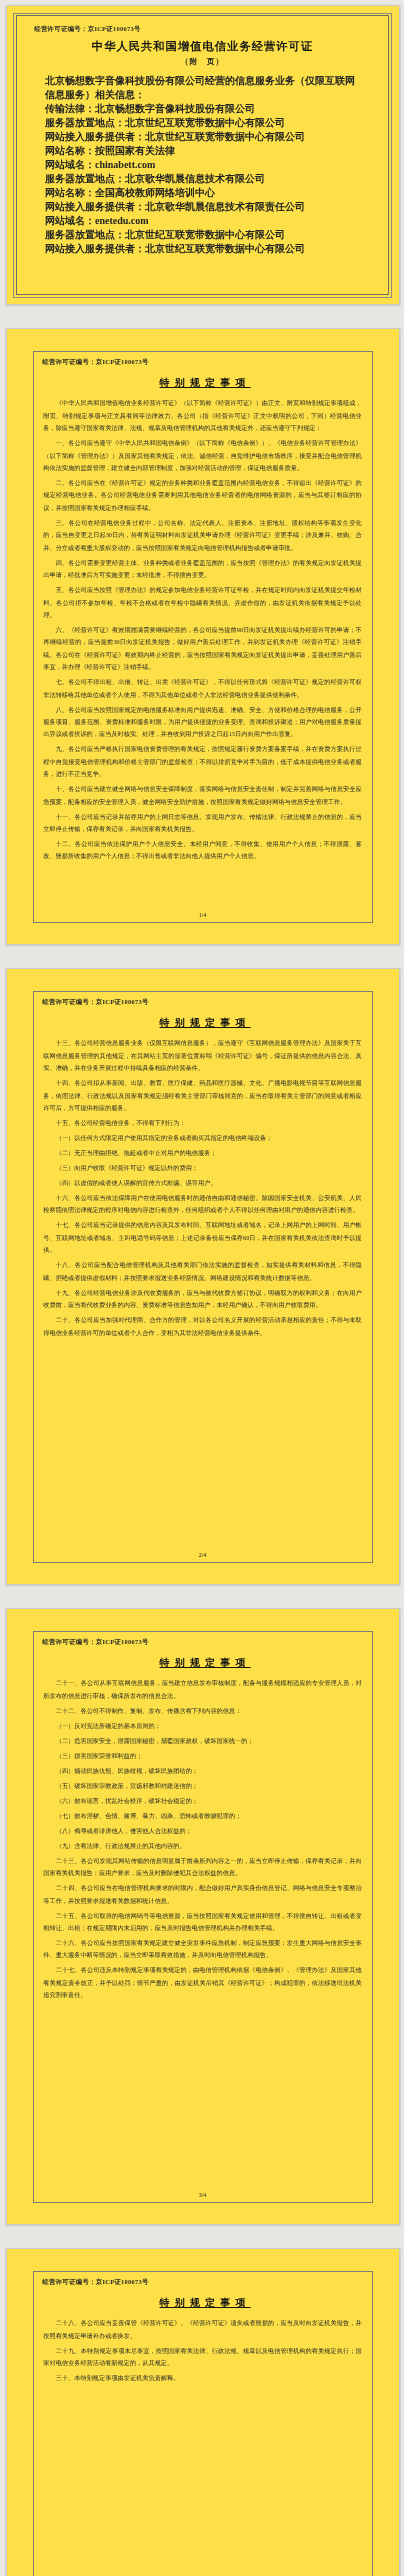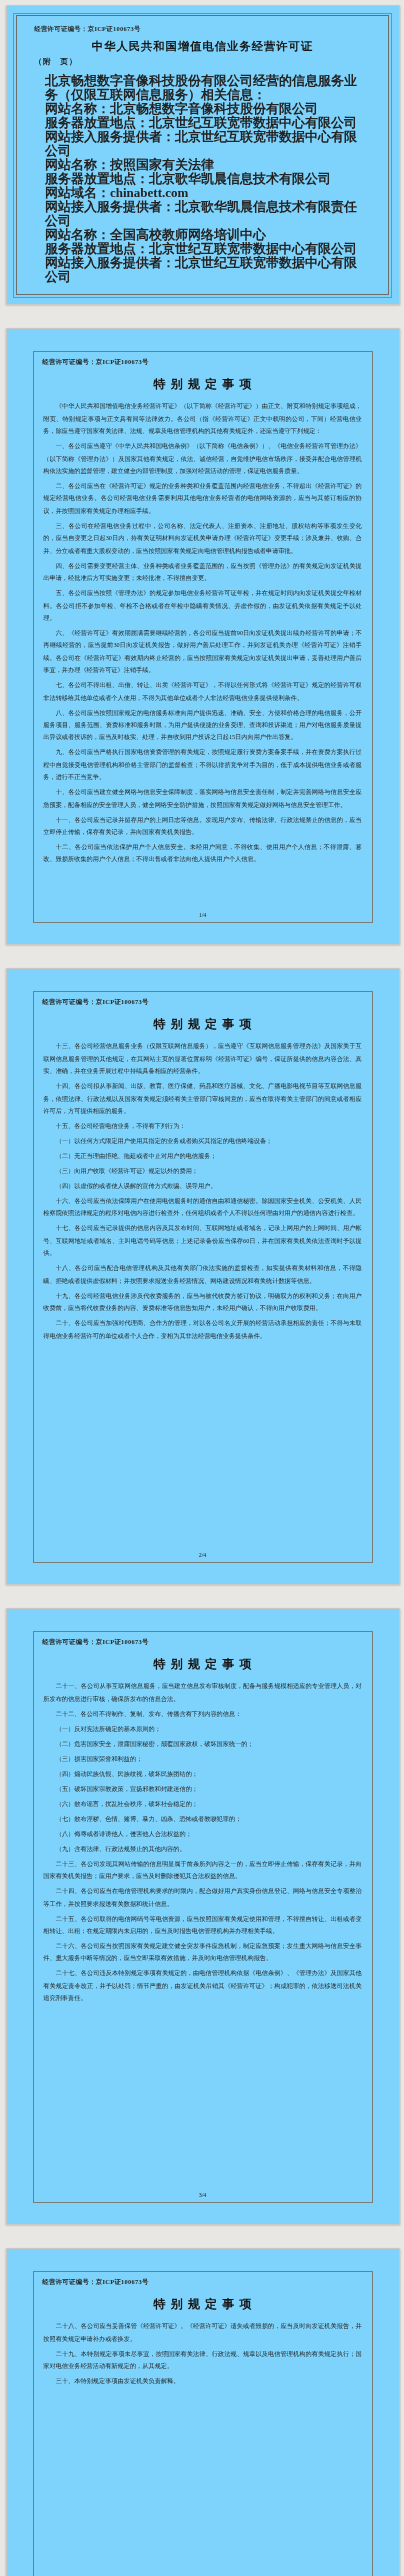--- a/index.html
+++ b/index.html
@@ -10,21 +10,21 @@
   }
   .canvas {
     width: 405px;
     margin: 0 auto;
     padding-top: 5.2px;
   }
   .page {
     position: relative;
     width: 394px;
     margin: 0 auto 23px auto;
-    background: #7dd3fc;
+    background: #fde047;
     border: 0.5px solid #c9c8c4;
     box-shadow: 0 0.5px 2.1px rgba(0,0,0,0.28);
     box-sizing: border-box;
     overflow: hidden;
   }
 
   
   .cert { height: 300px; }
   .cert-frame {
     position: absolute;
@@ -48,30 +48,30 @@
   .cert-title {
     margin: 5.2px 0 0 0;
     text-align: center;
     font-size: 11.3px;
     font-weight: bold;
     letter-spacing: 1px;
     color: #151515;
   }
   .cert-subtitle {
     margin-top: 3.6px;
-    text-align: left;
+    text-align: center;
     font-size: 7.7px;
     font-weight: bold;
     color: #1c1c1c;
     letter-spacing: 1px;
   }
   .cert-body {
     margin: 6.2px auto 0 auto;
     max-width: 315px;
-    font-size: 13px;
+    font-size: 10px;
     font-weight: bold;
     line-height: 14px;
     color: #232323;
   }
   .cert-line { text-align: left; }
 
   
   .prov { height: 617px; }
   .prov-frame {
     position: absolute;
@@ -83,25 +83,26 @@
   }
   .prov-header {
     font-size: 6.4px;
     font-weight: bold;
     color: #262626;
     letter-spacing: 0.3px;
   }
   .prov-title {
     margin: 9.3px 0 7.2px 0;
     text-align: center;
-    font-size: 12px;
+    font-size: 10px;
     font-weight: bold;
     color: #141414;
     letter-spacing: 5.2px;
     text-indent: 5.2px;
+    text-decoration: underline;
   }
   .prov-body { padding: 0 1px; }
   .prov-p {
     margin: 0 0 2.6px 0;
     font-size: 6.2px;
     line-height: 12.4px;
     text-align: justify;
     text-indent: 2em;
     color: #242424;
   }
@@ -125,30 +126,31 @@
       <div class="cert-frame-inner">
         <div class="cert-header">
           <span>经营许可证编号：</span><span>京ICP证100673号</span>
         </div>
         <h1 class="cert-title">中华人民共和国增值电信业务经营许可证</h1>
         <div class="cert-subtitle">（附　页）</div>
         <div class="cert-body">
           <div class="cert-line">北京畅想数字音像科技股份有限公司经营的信息服务业务（仅限互联网信息服务）相关信息：</div>
           <div>
 
-              <div class="cert-line">网站名称：北京畅想数字音像科技股份有限公司</div>
+              <div class="cert-line">传输法律：北京畅想数字音像科技股份有限公司</div>
               <div class="cert-line">服务器放置地点：北京世纪互联宽带数据中心有限公司</div>
               <div class="cert-line">网站接入服务提供者：北京世纪互联宽带数据中心有限公司</div>
 
               <div class="cert-line">网站名称：按照国家有关法律</div>
+              <div class="cert-line">网站域名：chinabett.com</div>
               <div class="cert-line">服务器放置地点：北京歌华凯晨信息技术有限公司</div>
-              <div class="cert-line">网站域名：chinabett.com</div>
+              <div class="cert-line">网站名称：全国高校教师网络培训中心</div>
+
               <div class="cert-line">网站接入服务提供者：北京歌华凯晨信息技术有限责任公司</div>
-
-              <div class="cert-line">网站名称：全国高校教师网络培训中心</div>
+              <div class="cert-line">网站域名：enetedu.com</div>
               <div class="cert-line">服务器放置地点：北京世纪互联宽带数据中心有限公司</div>
               <div class="cert-line">网站接入服务提供者：北京世纪互联宽带数据中心有限公司</div>
             </div>
         </div>
       </div>
     </div>
   </section>
 
   <section class="page prov">
     <div class="prov-frame">

